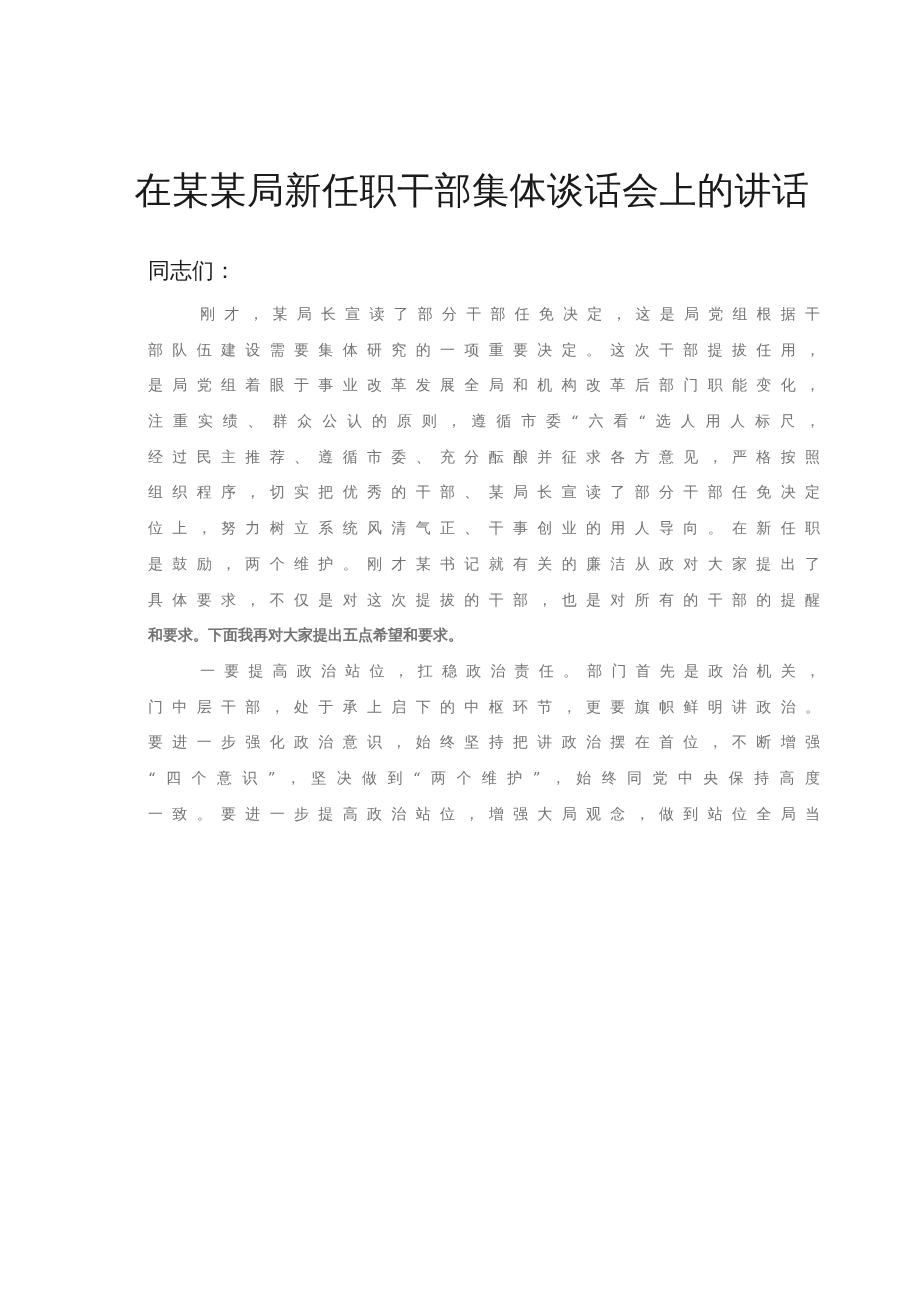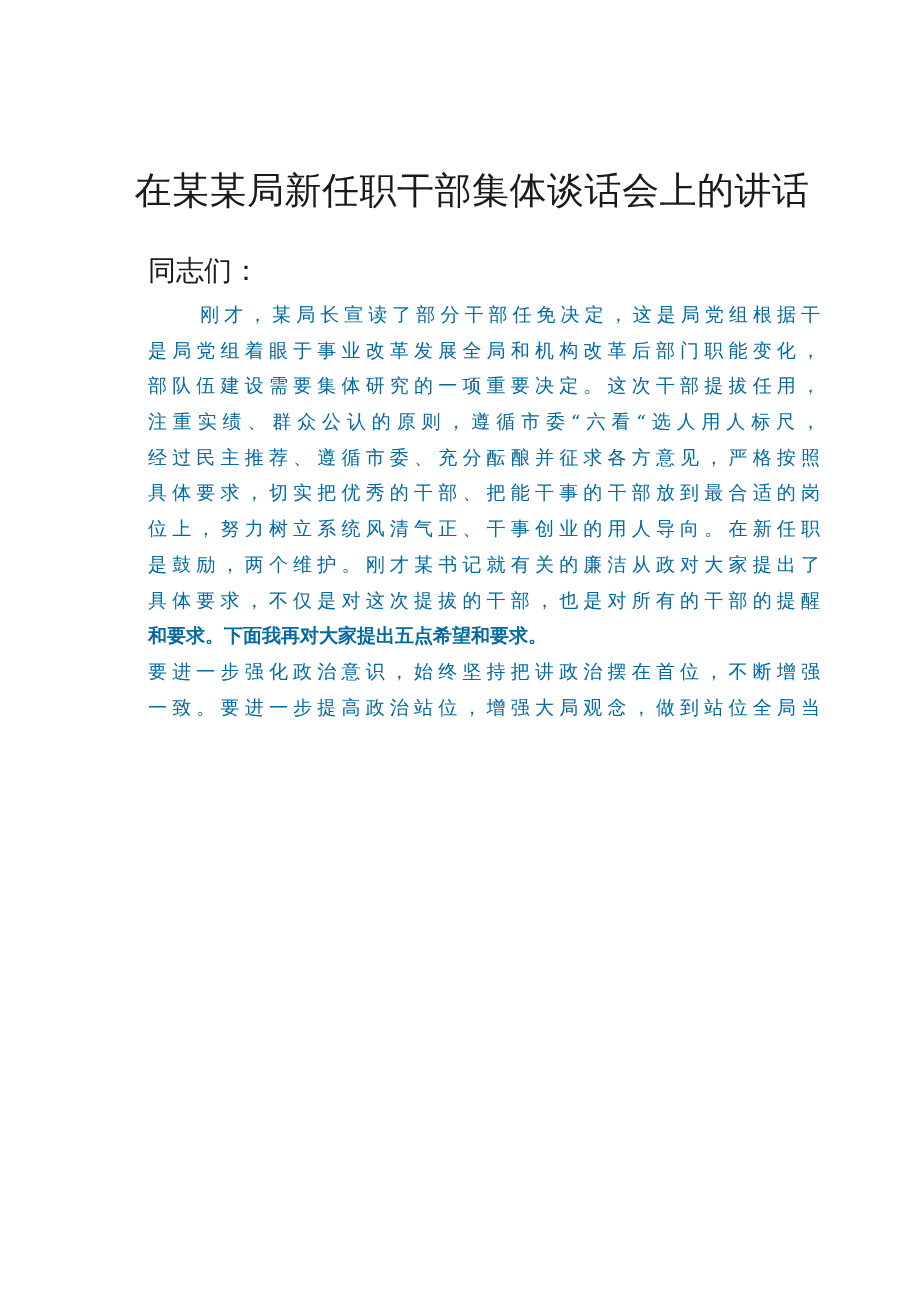--- a/index.html
+++ b/index.html
@@ -33,60 +33,63 @@
       line-height: 50px;
       letter-spacing: 0.5px;
       color: #1a1a1a;
       font-weight: normal;
       margin: 12px;
     }
     .salutation {
       position: absolute;
       left: 148px;
       top: 256px;
-      font-size: 28px;
+      font-size: 22px;
       line-height: 30px;
       color: #1a1a1a;
     }
     .body-lines {
       position: absolute;
       left: 148px;
       top: 297px;
       width: 672px;
     }
     .line {
       height: 35.7px;
       line-height: 35.7px;
-      font-size: 19px;
+      font-size: 15px;
       white-space: nowrap;
       text-align: justify;
       text-align-last: justify;
-      color: #0369a1;
+      color: #737373;
     }
     .line.indent {
       padding-left: 52px;
     }
     .line.last {
       text-align-last: left;
       font-weight: bold;
     }
   </style>
 </head>
 <body>
 
 <div class="page">
   <h1 class="title">在某某局新任职干部集体谈话会上的讲话</h1>
   <div class="salutation">同志们：</div>
   <div class="body-lines" id="body-lines">
     <div class="line indent">刚才，某局长宣读了部分干部任免决定，这是局党组根据干</div>
+    <div class="line">部队伍建设需要集体研究的一项重要决定。这次干部提拔任用，</div>
     <div class="line">是局党组着眼于事业改革发展全局和机构改革后部门职能变化，</div>
-    <div class="line">部队伍建设需要集体研究的一项重要决定。这次干部提拔任用，</div>
     <div class="line">注重实绩、群众公认的原则，遵循市委“六看“选人用人标尺，</div>
     <div class="line">经过民主推荐、遵循市委、充分酝酿并征求各方意见，严格按照</div>
-    <div class="line">具体要求，切实把优秀的干部、把能干事的干部放到最合适的岗</div>
+    <div class="line">组织程序，切实把优秀的干部、某局长宣读了部分干部任免决定</div>
     <div class="line">位上，努力树立系统风清气正、干事创业的用人导向。在新任职</div>
     <div class="line">是鼓励，两个维护。刚才某书记就有关的廉洁从政对大家提出了</div>
     <div class="line">具体要求，不仅是对这次提拔的干部，也是对所有的干部的提醒</div>
     <div class="line last">和要求。下面我再对大家提出五点希望和要求。</div>
+    <div class="line indent">一要提高政治站位，扛稳政治责任。部门首先是政治机关，</div>
+    <div class="line">门中层干部，处于承上启下的中枢环节，更要旗帜鲜明讲政治。</div>
     <div class="line">要进一步强化政治意识，始终坚持把讲政治摆在首位，不断增强</div>
+    <div class="line">“四个意识”，坚决做到“两个维护”，始终同党中央保持高度</div>
     <div class="line">一致。要进一步提高政治站位，增强大局观念，做到站位全局当</div>
   </div>
 </div>
 
 </body></html>

